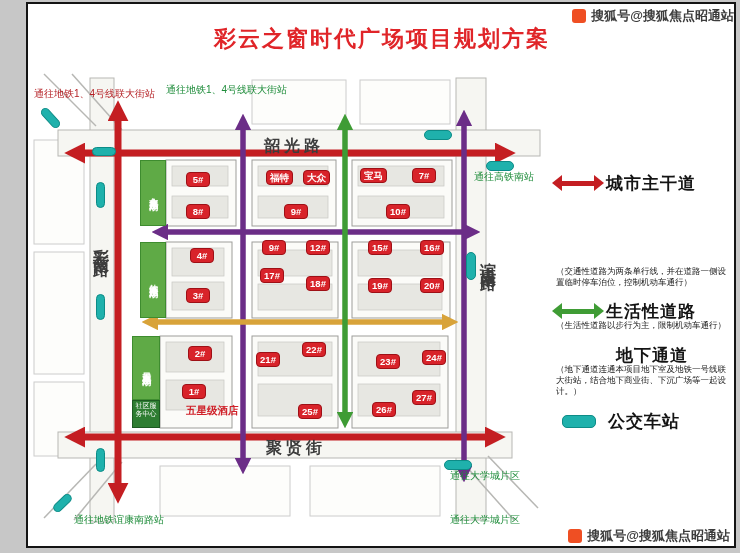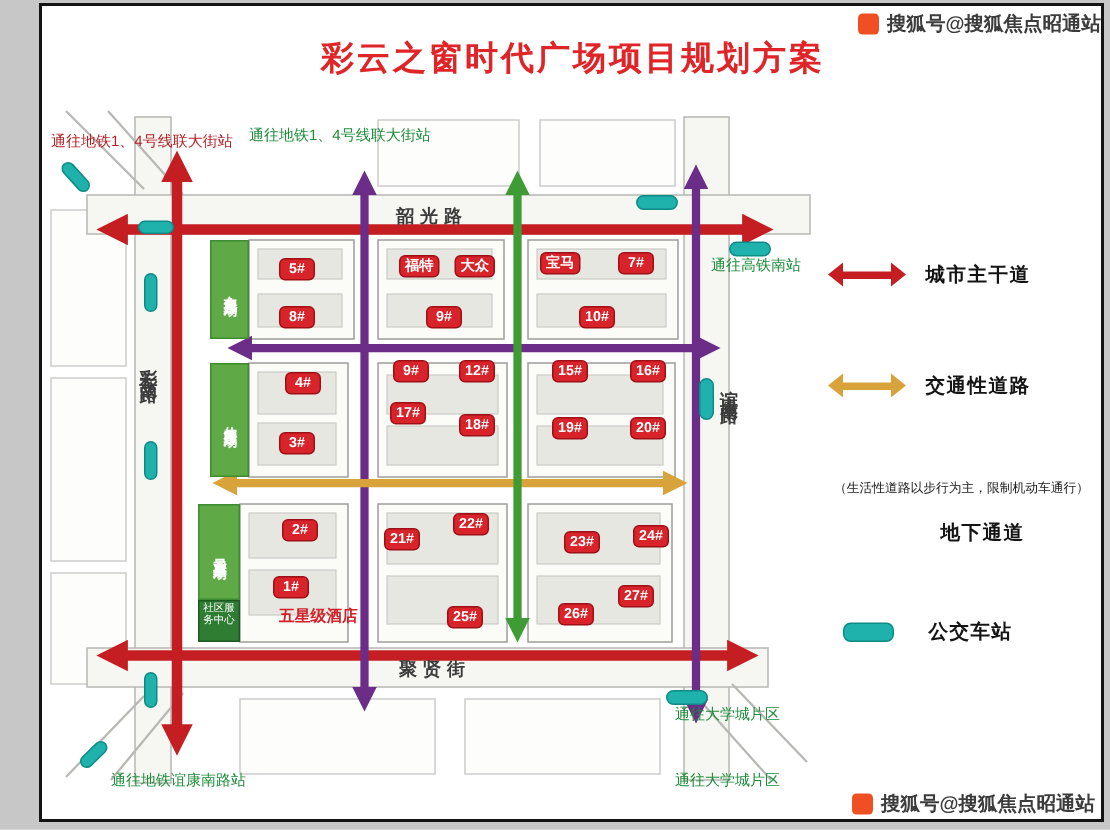--- a/index.html
+++ b/index.html
@@ -19,35 +19,35 @@
   .plaza-text{writing-mode:vertical-rl;font-size:9px;color:#fff;font-weight:bold;
     letter-spacing:1px;line-height:1.05}
   .annex{position:absolute;background:#2e7d32;border:1px solid #1d5a22;box-sizing:border-box;
     color:#fff;font-size:7px;line-height:1.2;padding:1px;word-break:break-all;text-align:center}
   .bus{position:absolute;background:#1fb1ac;border:1px solid #0d8c87;border-radius:5px;box-sizing:border-box}
   .bldg{position:absolute;height:13px;line-height:13px;min-width:16px;padding:0 3px;
     background:#d8232a;border:1px solid #9e1016;border-radius:4px;color:#fff;
     font-size:9.5px;font-weight:bold;text-align:center;white-space:nowrap}
   .dir{position:absolute;font-size:10px;font-weight:normal;color:#1e8c3a;white-space:nowrap}
   .dir-red{color:#b41f24}
-  .rl{position:absolute;font-size:12px;font-weight:bold;color:#3c3c3c;letter-spacing:4px;white-space:nowrap}
+  .rl{position:absolute;font-size:16px;font-weight:bold;color:#3c3c3c;letter-spacing:4px;white-space:nowrap}
   .rl.v{writing-mode:vertical-rl}
   .hotel{position:absolute;font-size:10.5px;font-weight:bold;color:#d0222a;white-space:nowrap}
   .legend{position:absolute;left:552px;top:160px;width:186px;height:300px}
   .leg-row{position:absolute;left:0;display:flex;align-items:center;height:18px}
   .leg-arrow{position:relative;width:32px;height:5px;margin-left:10px;background:currentColor;flex:0 0 auto}
   .leg-arrow::before{content:"";position:absolute;left:-10px;top:-5.5px;
     border:8px solid transparent;border-left:0;border-right:10px solid currentColor}
   .leg-arrow::after{content:"";position:absolute;right:-10px;top:-5.5px;
     border:8px solid transparent;border-right:0;border-left:10px solid currentColor}
   .sw-red{color:#c41e22}.sw-pur{color:#6b2d87}.sw-yel{color:#d8a33a}.sw-grn{color:#3f9c35}
   .leg-pill{width:32px;height:11px;margin-left:10px;background:#1fb1ac;
     border:1px solid #0d8c87;border-radius:5px;flex:0 0 auto}
   .leg-spacer{width:52px;flex:0 0 auto}
-  .leg-label{margin-left:23px;font-size:13px;font-weight:bold;color:#141414;letter-spacing:1px;white-space:nowrap}
+  .leg-label{margin-left:12px;font-size:17px;font-weight:bold;color:#141414;letter-spacing:1px;white-space:nowrap}
   .leg-desc{position:absolute;left:4px;width:178px;font-size:8.5px;line-height:1.3;color:#1a1a1a}
 </style>
 </head>
 <body>
 
 <div class="frame"></div>
 
 <div class="title">彩云之窗时代广场项目规划方案</div>
 
 <div class="watermark wm-top">
@@ -203,29 +203,31 @@
 <div class="bldg" style="left:376px;top:354px">23#</div>
 <div class="bldg" style="left:422px;top:350px">24#</div>
 <div class="bldg" style="left:412px;top:390px">27#</div>
 <div class="bldg" style="left:372px;top:402px">26#</div>
 
 <div class="legend">
   <div class="leg-row" style="top:14px">
     <span class="leg-arrow sw-red"></span>
     <span class="leg-label">城市主干道</span>
   </div>
-  <div class="leg-row" style="top:88px">
-    <span class="leg-arrow sw-yel"></span>
-    <span class="leg-label">交通性道路</span>
+  <div class="leg-desc" style="top:106px">（交通性道路为两条单行线，并在道路一侧设置临时停车泊位，控制机动车通行）</div>
+  <div class="leg-row" style="top:142px">
+    <span class="leg-arrow sw-grn"></span>
+    <span class="leg-label">生活性道路</span>
   </div>
   <div class="leg-desc" style="top:160px">（生活性道路以步行为主，限制机动车通行）</div>
   <div class="leg-row" style="top:186px">
     <span class="leg-spacer"></span>
     <span class="leg-label">地下通道</span>
   </div>
+  <div class="leg-desc" style="top:204px">（地下通道连通本项目地下室及地铁一号线联大街站，结合地下商业街、下沉广场等一起设计。）</div>
   <div class="leg-row" style="top:252px">
     <span class="leg-pill"></span>
     <span class="leg-label">公交车站</span>
   </div>
 </div>
 
 <div class="watermark wm-bottom">
   <span class="wm-icon"></span>
   <span>搜狐号@搜狐焦点昭通站</span>
 </div>

